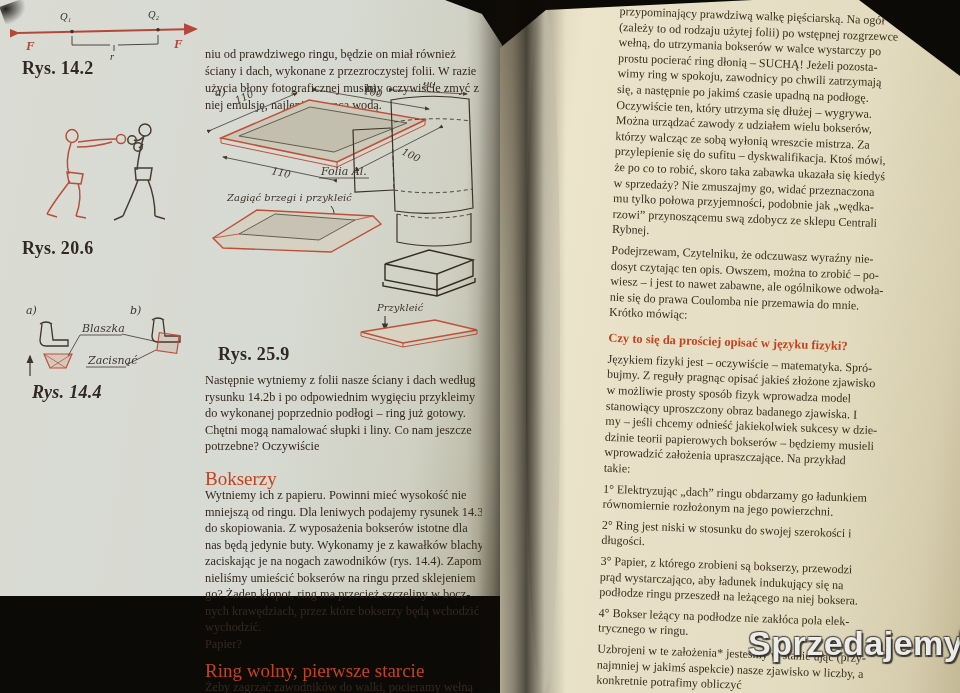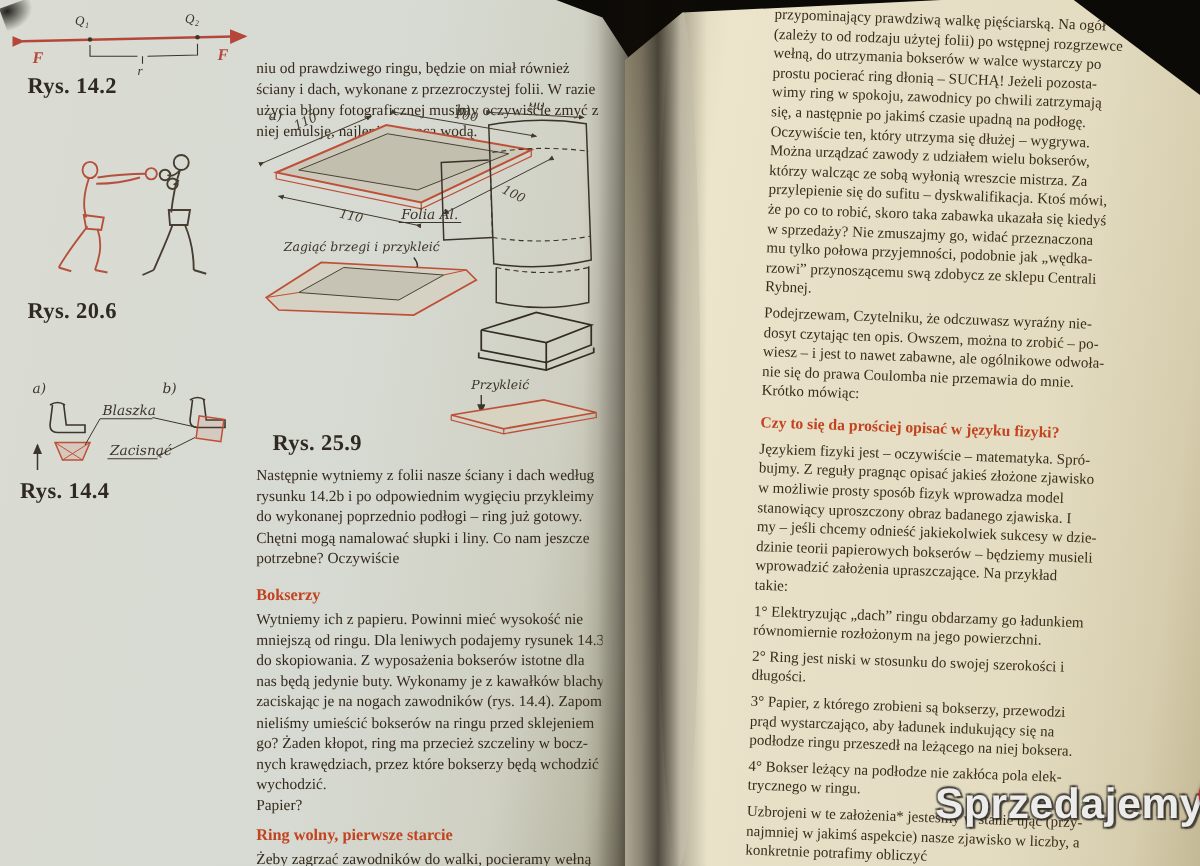--- a/index.html
+++ b/index.html
@@ -1,32 +1,32 @@
 <!DOCTYPE html>
 <html><head>
 <meta charset="utf-8">
 <style>
   html,body{margin:0;padding:0;background:#000;}
   .scene{position:relative;width:960px;height:693px;overflow:hidden;
          background:#0c0a07;font-family:"Liberation Serif",serif;}
   
-  .left-page{position:absolute;left:0;top:0;width:512px;height:693px;
+  .left-page{position:absolute;left:0;top:0;width:512px;height:596px;
     background:linear-gradient(100deg,#dadcd4 0%,#d7dad2 55%,#cfd0c2 80%,#b9b7a4 93%,#8d8a76 100%);
     clip-path:polygon(0 0,445px 0,482px 14px,502px 45px,512px 130px,512px 693px,0 693px);}
   .left-page::after{content:"";position:absolute;right:0;top:0;width:46px;height:100%;
     background:linear-gradient(to right,rgba(60,50,35,0) 0%,rgba(60,50,35,.25) 60%,rgba(25,20,12,.55) 100%);}
   .corner-mark{position:absolute;left:2px;top:2px;width:26px;height:20px;
     background:radial-gradient(ellipse at 20% 20%,rgba(15,12,8,.9),rgba(15,12,8,0) 70%);
     transform:rotate(-20deg);}
   .fig-caption{position:absolute;font-size:18px;font-weight:600;color:#2f2921;letter-spacing:.3px;}
   
   .mid-col{position:absolute;left:205px;top:0;width:277px;height:693px;overflow:hidden;}
   .mid-col .para{position:absolute;white-space:pre;font-size:12.3px;line-height:16.5px;color:#35291d;}
   .mid-col .para-top{line-height:17px;margin-top:40px;}
-  .red-head{position:absolute;white-space:pre;font-size:13px;font-weight:bold;color:#c2431f;}
+  .red-head{position:absolute;white-space:pre;font-size:19px;font-weight:normal;color:#c2431f;}
   
   .gutter{position:absolute;left:478px;top:0;width:88px;height:693px;
     background:linear-gradient(to right,rgba(20,15,8,0) 0%,rgba(20,15,8,.45) 40%,rgba(12,9,5,.7) 55%,rgba(20,15,8,.25) 75%,rgba(20,15,8,0) 100%);
     pointer-events:none;z-index:5;}
   
   .right-page{position:absolute;left:500px;top:0;width:460px;height:693px;
     background:linear-gradient(97deg,#b4a88a 0%,#ddd5b8 7%,#ece5cc 16%,#e6dfc6 40%,#e4dcc1 70%,#d6cdae 90%,#c4b995 100%);
     clip-path:polygon(0 48px,46px 10px,253px 0,359px 0,460px 76px,460px 693px,0 693px);}
   .sheet-band{position:absolute;left:26px;top:0;width:34px;height:100%;
     background:linear-gradient(to right,rgba(120,105,70,.28),rgba(255,252,235,.5) 55%,rgba(120,105,70,.12));
@@ -127,21 +127,21 @@
       <g stroke="#3c352b" stroke-width="1.3" fill="none">
         <path d="M142 22 L140 38 Q140 44 146 44 L168 44 L168 38 L153 38 L151 22"></path>
         <path d="M140 22 Q146 18 152 22"></path>
       </g>
       <rect x="146" y="36" width="20" height="18" transform="rotate(8 156 45)" stroke="#bf5038" stroke-width="1.2" fill="rgba(190,85,60,.12)"></rect>
       <text class="hand" x="70" y="34">Blaszka</text>
       <path d="M68 37 L110 37 M68 37 L56 58 M110 36 L146 44" stroke="#3c352b" stroke-width="0.8" fill="none"></path>
       <text class="hand" x="76" y="66">Zacisnąć</text>
       <path d="M74 69 L114 69 M114 67 L144 52" stroke="#3c352b" stroke-width="0.8" fill="none"></path>
     </svg>
-    <div class="fig-caption" style="left:16px;top:382px;">Rys. 14.4</div>
+    <div class="fig-caption" style="left:32px;top:382px;font-style:italic;">Rys. 14.4</div>
 
     <div class="mid-col">
       <div class="para para-top" style="top:6px;left:0;">niu od prawdziwego ringu, będzie on miał również
 ściany i dach, wykonane z przezroczystej folii. W razie
 użycia błony fotograficznej musimy oczywiście zmyć z
 niej emulsję, najlepiej gorącą wodą.</div>
 
       <svg style="position:absolute;left:0;top:82px;" width="278" height="268" viewBox="0 0 278 268">
         <defs>
           <marker id="arrK" markerWidth="7" markerHeight="7" refX="5" refY="2.5" orient="auto">

